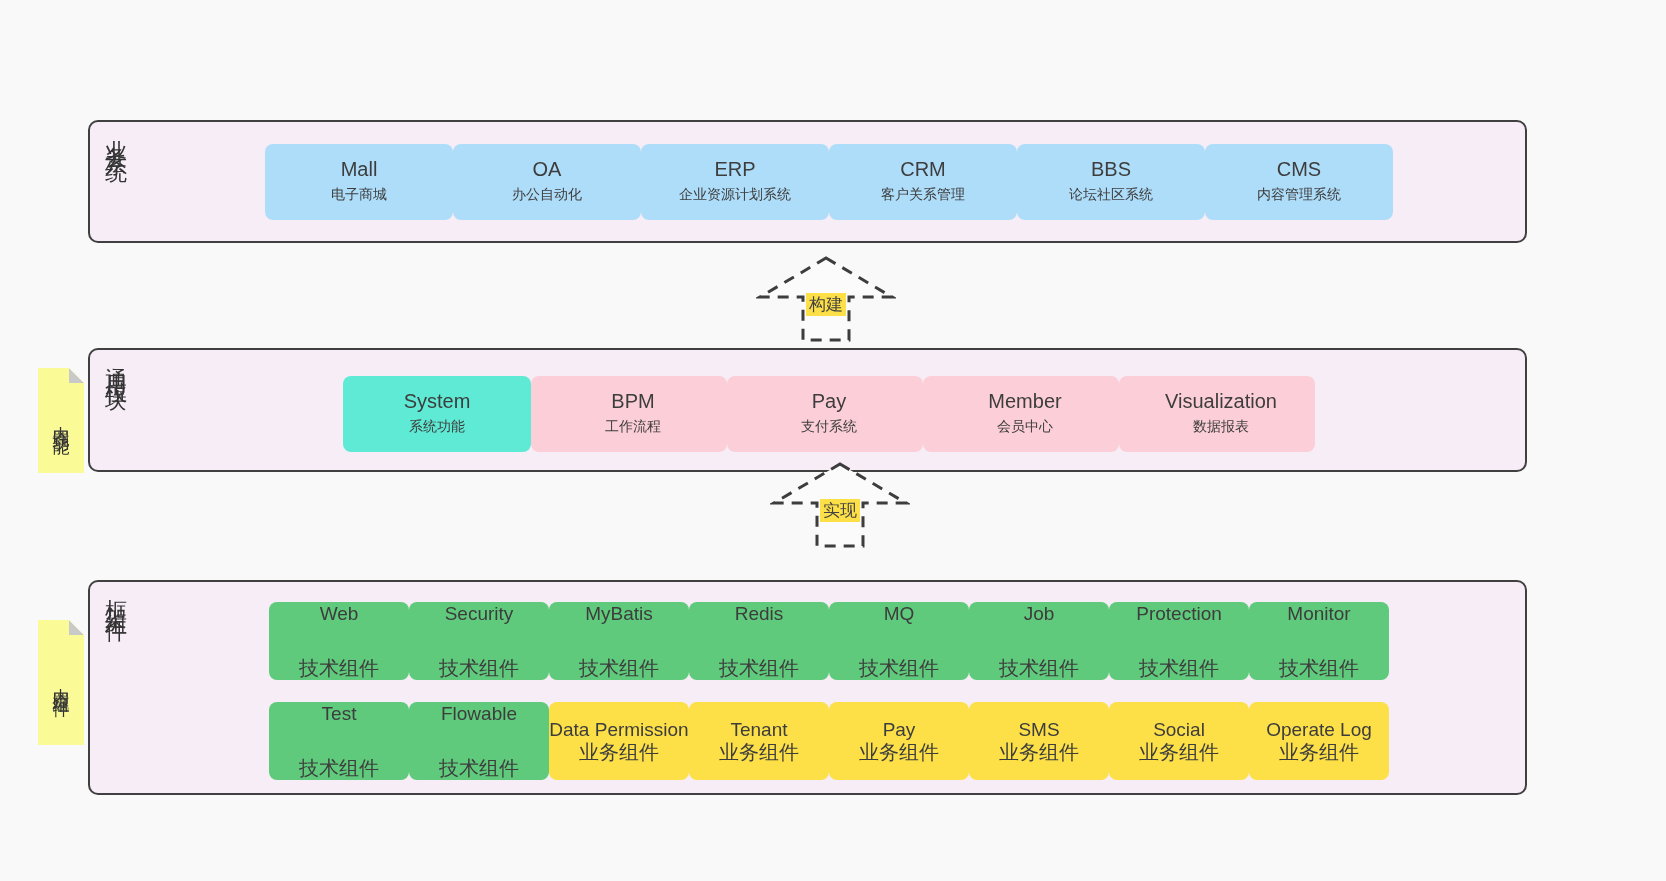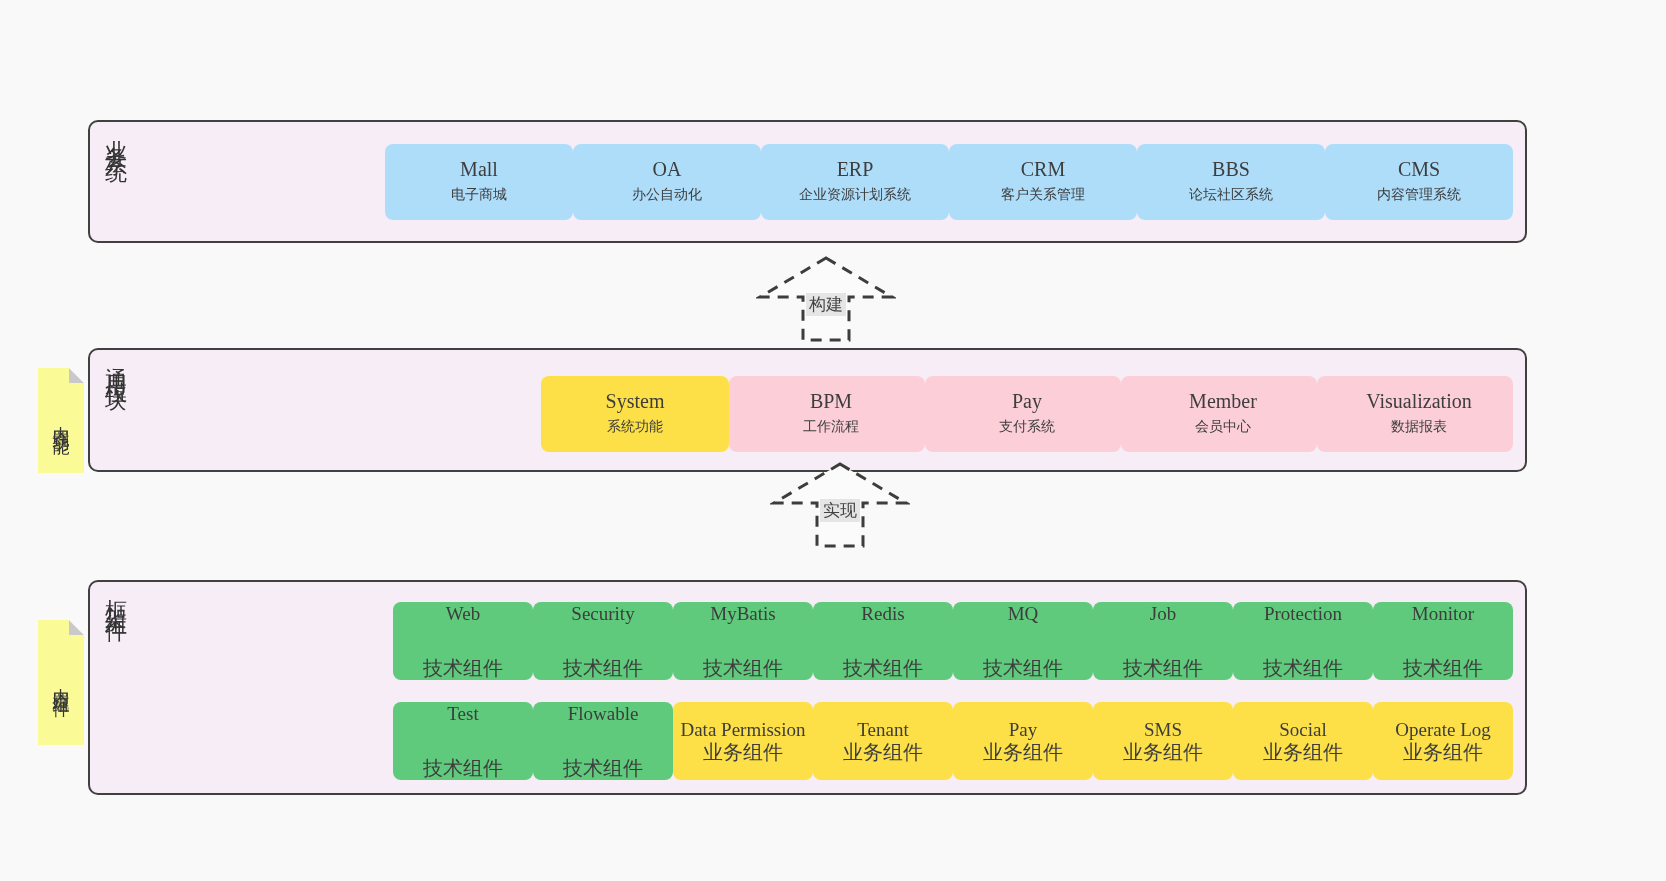--- a/index.html
+++ b/index.html
@@ -19,39 +19,39 @@
   .layer-framework{top:580px;height:215px;}
   .side-label{
     position:absolute;left:11px;top:0;bottom:0;
     display:flex;align-items:center;
     writing-mode:vertical-rl;text-orientation:upright;
     font-size:22px;letter-spacing:7px;color:#333;
     margin:auto;
   }
   .boxes-row{
     position:absolute;left:55px;right:12px;
-    display:flex;justify-content:flex-end;font-family:Liberation Serif, serif;
+    display:flex;justify-content:center;
   }
   .row-b1{top:22px;}
   .row-m1{top:26px;}
   .row-f1{top:20px;}
   .row-f2{top:120px;}
   .box{
     border-radius:8px;
     display:flex;flex-direction:column;align-items:center;justify-content:center;
     text-align:center;line-height:25px;
   }
   .box-wide{width:188px;height:76px;}
   .box-narrow{width:140px;height:78px;}
   .box .en{font-size:20px;}
   .box .cn{font-size:14px;}
   .box-narrow .en{font-size:19px;line-height:23px;}
   .box-narrow .cn{font-size:20px;line-height:23px;}
   .c-blue{background:#aeddfa;}
-  .c-red{background:#fde047;}
+  .c-red{background:#5eead4;}
   .c-pink{background:#fccfd8;padding-left:8px;}
   .c-green{background:#5fca7c;gap:32px;}
   .c-lightgreen{background:#fde047;}
   .note{
     position:absolute;left:38px;width:46px;background:#fafa96;z-index:3;
     clip-path:polygon(0 0,calc(100% - 15px) 0,100% 15px,100% 100%,0 100%);
     display:flex;align-items:center;justify-content:center;
   }
   .note-modules{top:368px;height:105px;}
   .note-framework{top:620px;height:125px;}
@@ -65,21 +65,21 @@
     font-size:17px;letter-spacing:4px;color:#333;
   }
   .arrow{
     position:absolute;width:140px;height:88px;
   }
   .arrow-build{left:756px;top:255px;}
   .arrow-implement{left:770px;top:461px;}
   .arrow svg{display:block;}
   .arrow-label{
     position:absolute;left:50%;top:38px;transform:translateX(-50%);
-    background:#e5e5e5;padding:0 3px;font-size:17px;color:#444;
+    background:#fde047;padding:0 3px;font-size:17px;color:#444;
     white-space:nowrap;
   }
 </style>
 </head>
 <body>
 
 <div class="layer layer-business">
   <div class="side-label">业务系统</div>
   <div class="boxes-row row-b1">
     <div class="box box-wide c-blue">

